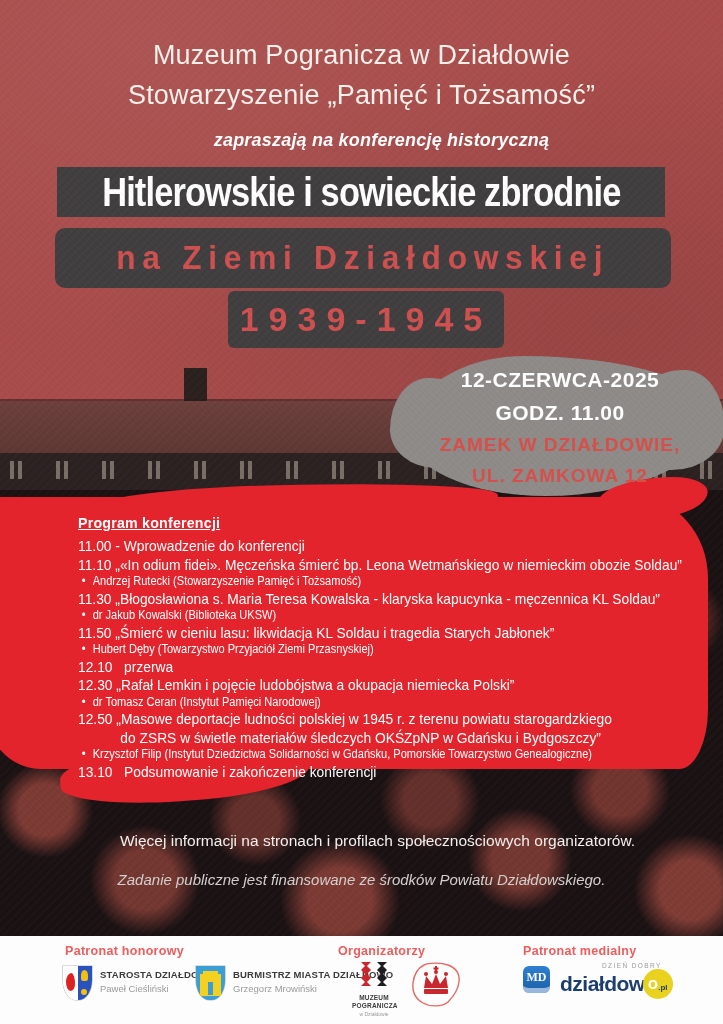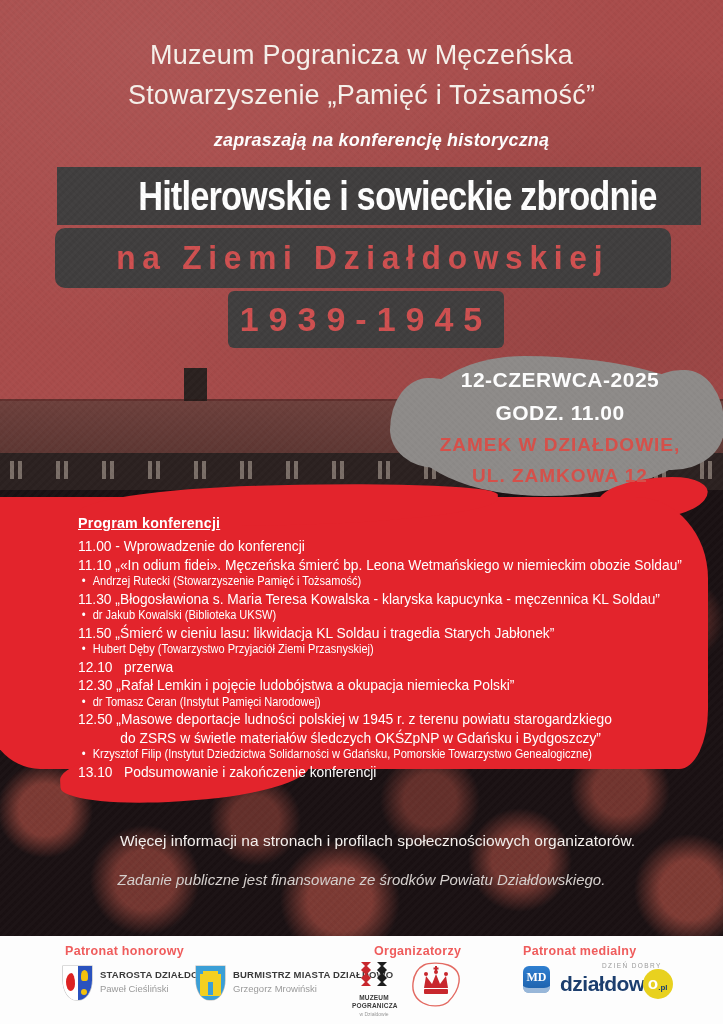--- a/index.html
+++ b/index.html
@@ -41,21 +41,21 @@
       radial-gradient(circle at 120px 240px, rgba(185,80,68,.3) 0 18px, transparent 36px),
       radial-gradient(circle at 580px 60px,  rgba(150,60,52,.35) 0 30px, transparent 60px);}
   
   .org-line{position:absolute;left:0;width:723px;text-align:center;color:#f7f2ec;
     font-size:27px;font-weight:400;letter-spacing:.2px;}
   .org1{top:40px;} .org2{top:80px;}
   .invite{position:absolute;left:0;top:130px;width:723px;text-align:center;color:#fff;
     font-size:18px;font-weight:700;font-style:italic;letter-spacing:.2px;padding-left:20px;}
   
   .band{position:absolute;background:#403e3e;display:flex;align-items:center;justify-content:center;}
-  .band1{left:57px;top:167px;width:608px;height:58px;padding-left:36px;}
+  .band1{left:57px;top:167px;width:608px;height:50px;}
   .band2{left:55px;top:228px;width:616px;height:60px;border-radius:10px;}
   .band3{left:228px;top:291px;width:276px;height:57px;border-radius:6px;}
   .t1{color:#fff;font-weight:700;font-size:40px;white-space:nowrap;letter-spacing:-1px;
     transform:scaleX(.86);}
   .t2{color:#d05050;font-weight:700;font-size:33px;white-space:nowrap;letter-spacing:7px;
     transform:scaleX(.96);}
   .t3{color:#d05050;font-weight:700;font-size:34px;letter-spacing:10px;}
   
   .gray-brush{position:absolute;left:408px;top:356px;width:306px;height:140px;background:#8e8b89;
     border-radius:38% 62% 55% 45% / 55% 42% 58% 45%;}
@@ -85,21 +85,21 @@
   .speaker:before{content:"•";position:absolute;left:4px;top:0;font-size:12px;}
   
   .note-info{position:absolute;left:0;top:832px;width:723px;text-align:center;color:#f3efec;
     font-size:15.5px;z-index:6;padding-left:16px;}
   .note-funding{position:absolute;left:0;top:871px;width:723px;text-align:center;color:#d4cfcc;
     font-size:15px;font-style:italic;z-index:6;}
   
   .footer{position:absolute;left:0;top:936px;width:723px;height:88px;background:#fdfdfd;z-index:8;}
   .f-heading{position:absolute;top:8px;color:#ef5c5c;font-weight:700;font-size:12.5px;
     letter-spacing:.3px;}
-  .h-honorary{left:65px;} .h-org{left:374px;} .h-media{left:523px;}
+  .h-honorary{left:65px;} .h-org{left:338px;} .h-media{left:523px;}
   .patron{position:absolute;top:30px;display:flex;align-items:flex-start;gap:8px;}
   .p1{left:63px;} .p2{left:196px;}
   .crest{width:29px;height:34px;border-radius:0 0 46% 46%/0 0 58% 58%;overflow:hidden;
     position:relative;box-shadow:0 0 0 .6px #bbb;}
   .crest-split{background:linear-gradient(90deg,#fff 0 50%,#2a52be 50% 100%);}
   .crest-split .g1{position:absolute;left:3px;top:7px;width:9px;height:18px;background:#d22;
     border-radius:60% 40% 50% 50%/50% 60% 40% 50%;}
   .crest-split .g2{position:absolute;right:4px;top:4px;width:7px;height:11px;background:#f4c20d;
     border-radius:50% 50% 30% 30%;}
   .crest-split .g3{position:absolute;right:5px;bottom:5px;width:6px;height:6px;background:#f4c20d;
@@ -134,21 +134,21 @@
 <div class="poster">
 
   <div class="bg-red"></div>
   <div class="chimney"></div>
   <div class="building"></div>
   <div class="window-band">
     <div class="windows"></div>
   </div>
   <div class="crowd"></div>
 
-  <div class="org-line org1">Muzeum Pogranicza w Męczeńska</div>
+  <div class="org-line org1">Muzeum Pogranicza w Działdowie</div>
   <div class="org-line org2">Stowarzyszenie „Pamięć i Tożsamość”</div>
   <div class="invite">zapraszają na konferencję historyczną</div>
 
   <div class="band band1">
     <span class="t1">Hitlerowskie i sowieckie zbrodnie</span>
   </div>
   <div class="band band2">
     <span class="t2">na Ziemi Działdowskiej</span>
   </div>
   <div class="band band3">

